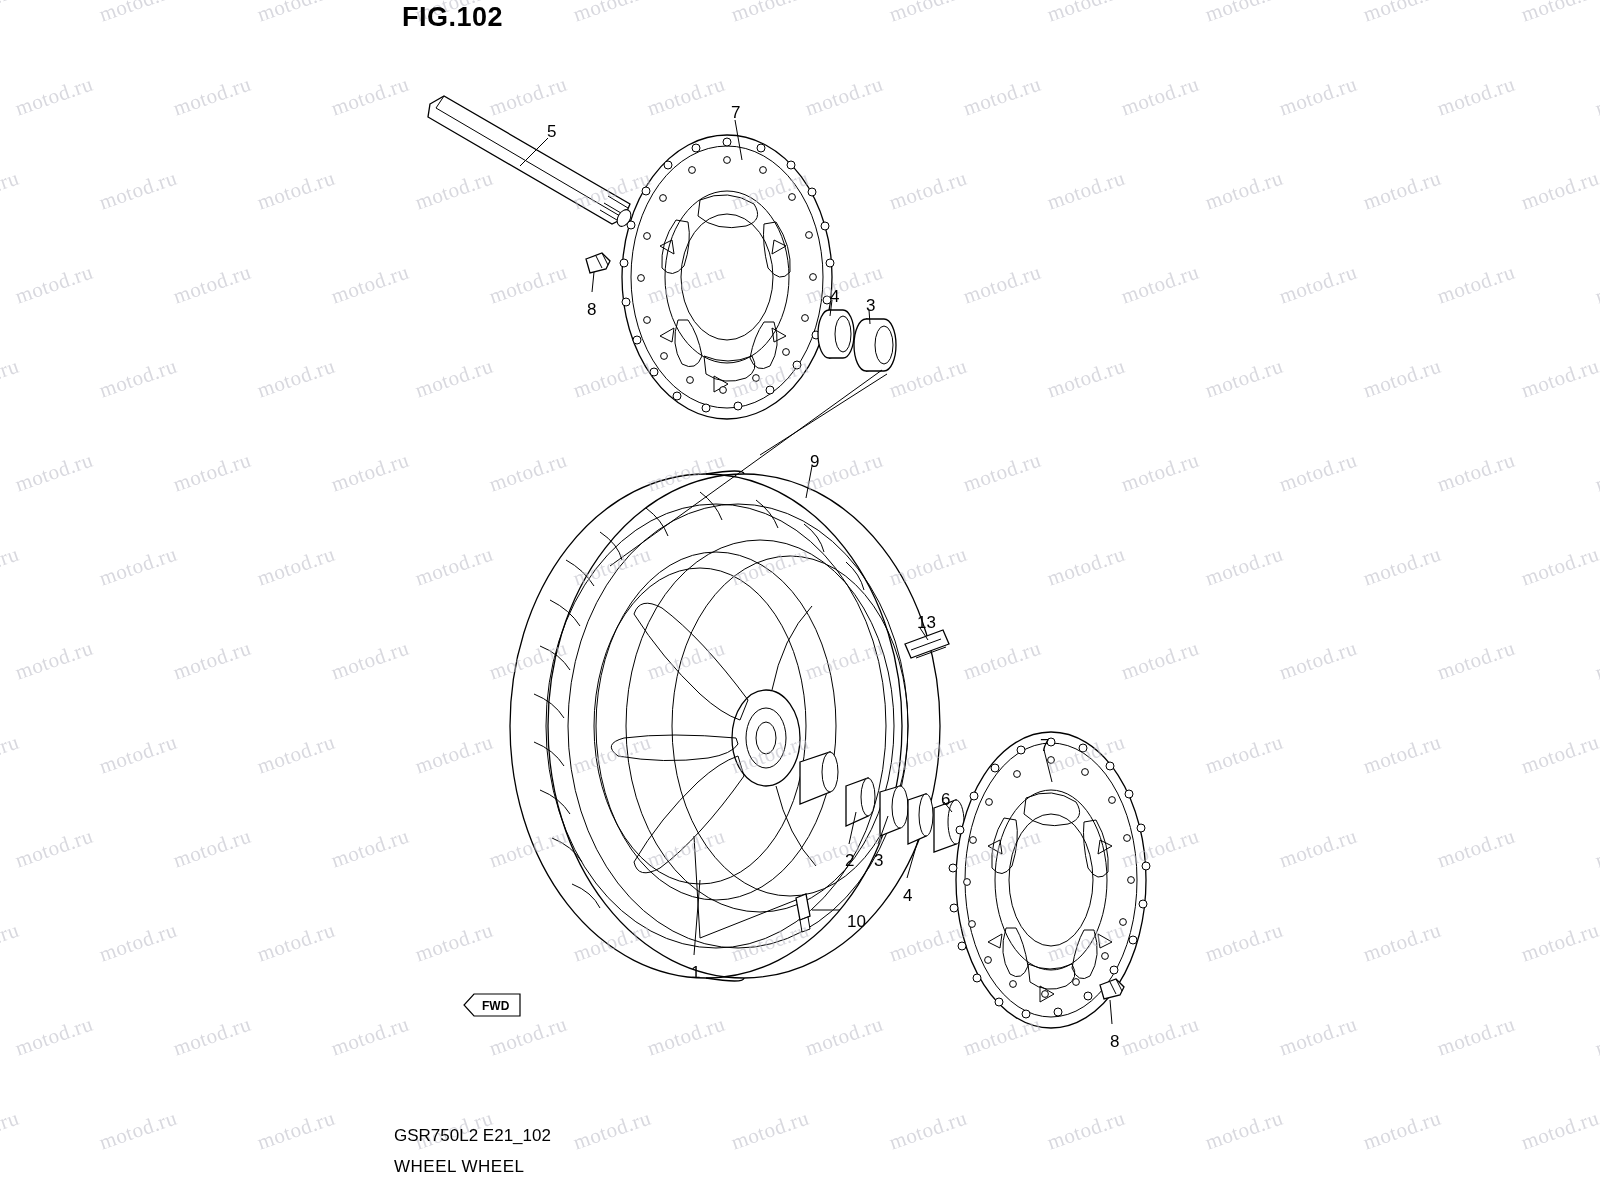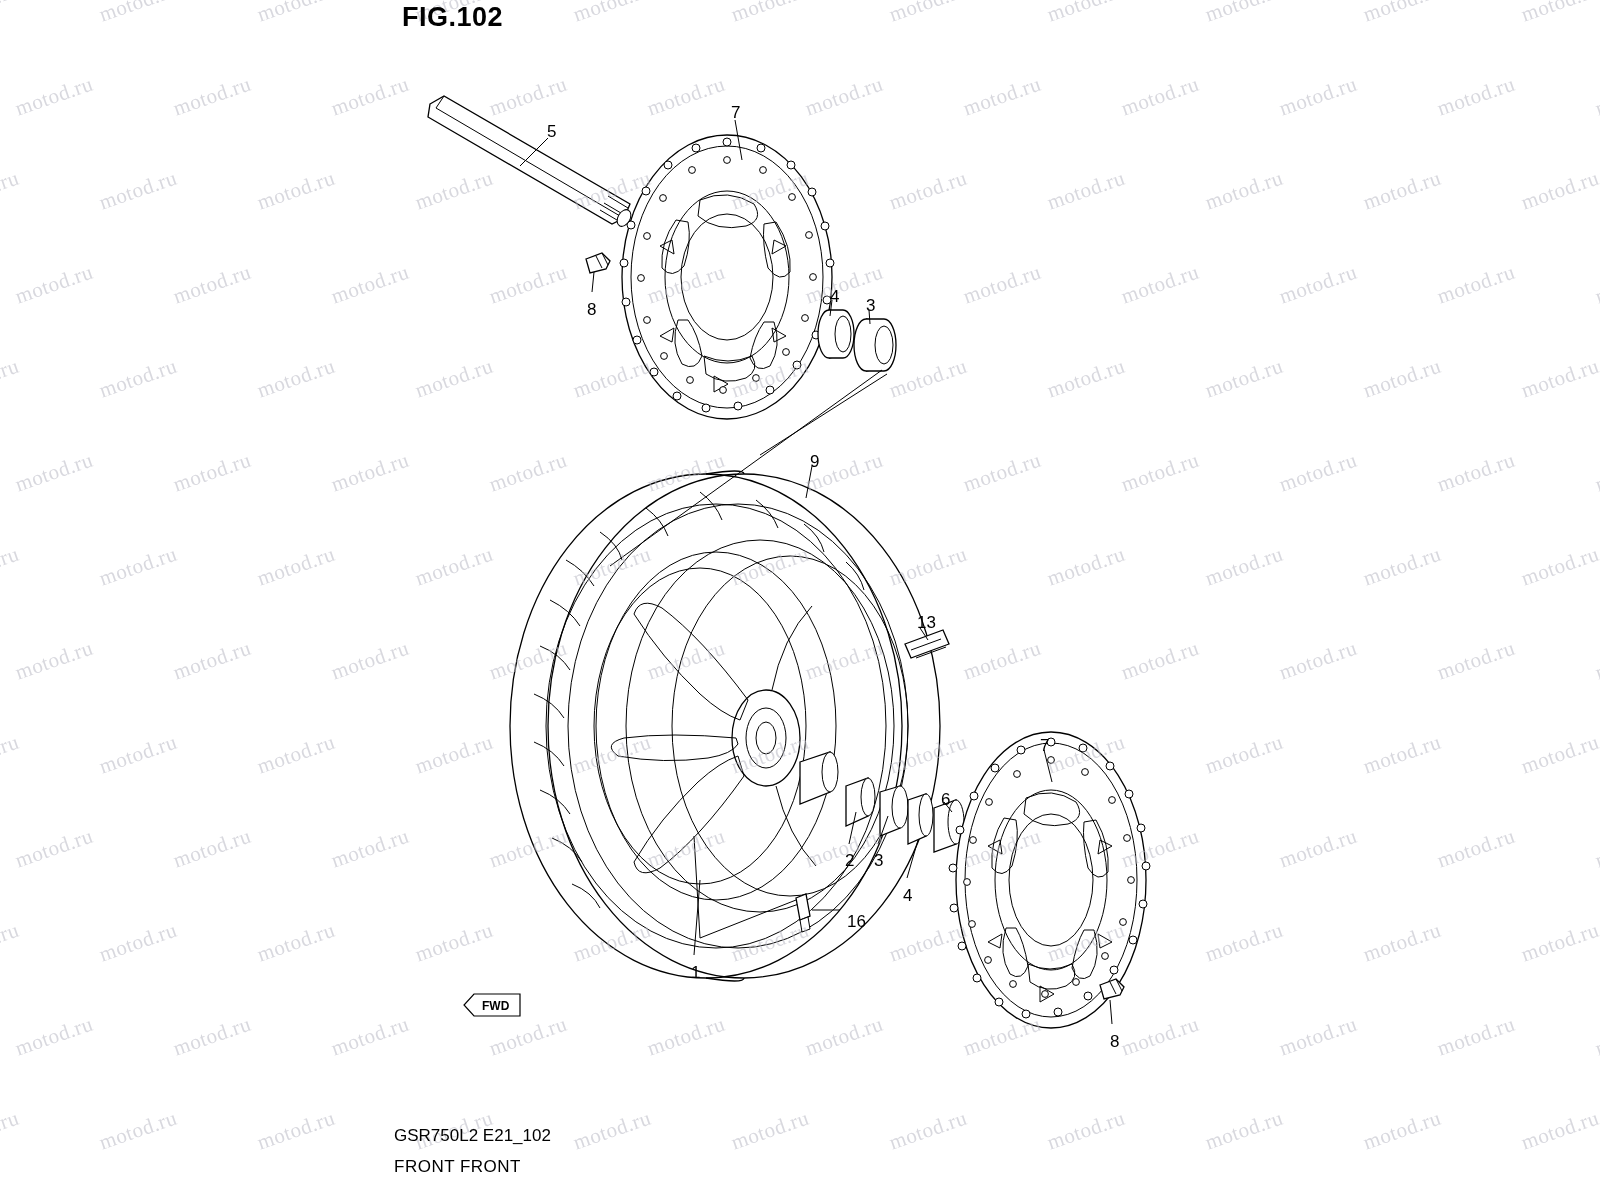--- a/index.html
+++ b/index.html
@@ -519,20 +519,20 @@
       <div class="callout" style="left: 587px; top: 300px;">8</div>
       <div class="callout" style="left: 830px; top: 287px;">4</div>
       <div class="callout" style="left: 866px; top: 296px;">3</div>
       <div class="callout" style="left: 810px; top: 452px;">9</div>
       <div class="callout" style="left: 917px; top: 613px;">13</div>
       <div class="callout" style="left: 1040px; top: 736px;">7</div>
       <div class="callout" style="left: 941px; top: 790px;">6</div>
       <div class="callout" style="left: 845px; top: 851px;">2</div>
       <div class="callout" style="left: 874px; top: 851px;">3</div>
       <div class="callout" style="left: 903px; top: 886px;">4</div>
-      <div class="callout" style="left: 847px; top: 912px;">16</div>
+      <div class="callout" style="left: 847px; top: 912px;">10</div>
       <div class="callout" style="left: 691px; top: 963px;">1</div>
       <div class="callout" style="left: 1110px; top: 1032px;">8</div>
     </div>
 
   <div id="footer-code">GSR750L2 E21_102</div>
-  <div id="footer-name">FRONT FRONT</div>
+  <div id="footer-name">WHEEL WHEEL</div>
 </div>
 
 </body></html>

